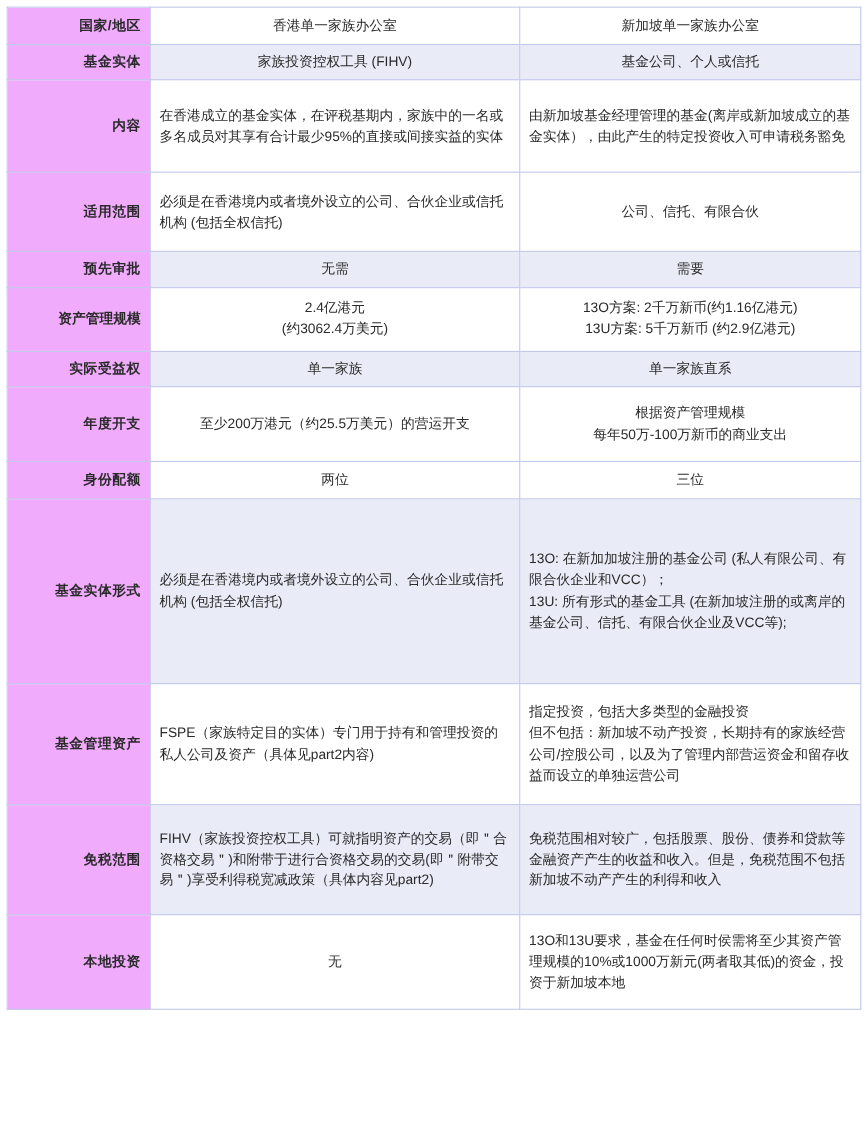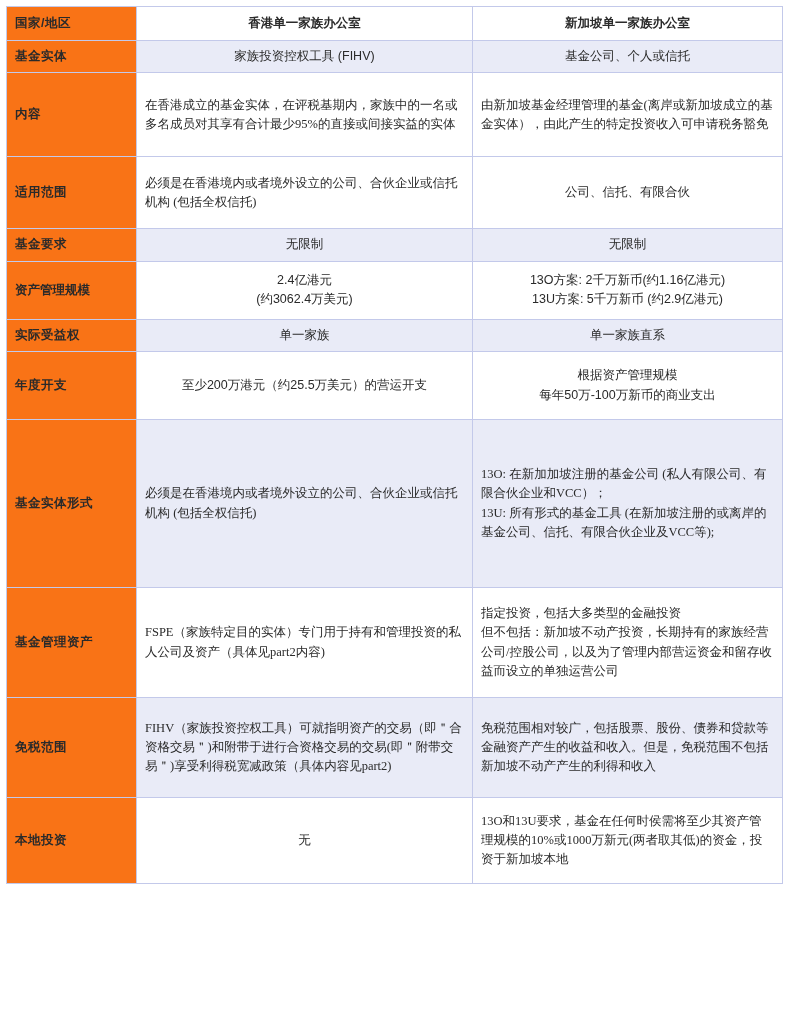--- a/index.html
+++ b/index.html
@@ -30,42 +30,42 @@
     border: 1px solid #c3c9ea;
     vertical-align: middle;
     padding: 6px 8px;
     font-size: 12.5px;
     line-height: 1.55;
     color: #2a2a2a;
   }
 
   
   td.label-cell {
-    background: #f97316;
+    background: #f0abfc;
     color: #ffffff;
     font-weight: bold;
-    text-align: left;
+    text-align: right;
     font-size: 13px;
     padding: 6px 4px;
     letter-spacing: .5px;
     border-left: 1px solid #6e77d4;
     border-right: 1px solid #ffffff;
   }
   td.label-cell.tight {
     font-size: 12px;
     letter-spacing: 0;
   }
 
   
   td.data-cell { background: #ffffff; }
   tr.alt td.data-cell { background: #e9ebf7; }
 
   td.center { text-align: center; }
-  td.left   { text-align: left; font-family: Liberation Serif, serif; }
-  td.bold   { font-weight: bold; font-size: 13.5px; }
+  td.left   { text-align: left; }
+  td.bold   { font-weight: normal; font-size: 13.5px; }
 
   .line { display: block; }
 </style>
 </head>
 <body>
 
 <table id="comparison-table">
   <colgroup>
     <col class="c-label">
     <col class="c-hk">
@@ -91,26 +91,26 @@
       <td class="data-cell left">在香港成立的基金实体，在评税基期内，家族中的一名或多名成员对其享有合计最少95%的直接或间接实益的实体</td>
       <td class="data-cell left">由新加坡基金经理管理的基金(离岸或新加坡成立的基金实体），由此产生的特定投资收入可申请税务豁免</td>
     </tr>
 
     <tr style="height:72px;">
       <td class="label-cell">适用范围</td>
       <td class="data-cell left">必须是在香港境内或者境外设立的公司、合伙企业或信托机构 (包括全权信托)</td>
       <td class="data-cell center">公司、信托、有限合伙</td>
     </tr>
 
+    <tr class="alt" style="height:32px;">
+      <td class="label-cell">预先审批</td>
+      <td class="data-cell center">无需</td>
+      <td class="data-cell center">需要</td>
+    </tr>
 
-    <tr class="alt" style="height:32px;">
-      <td class="label-cell">基金要求</td>
-      <td class="data-cell center">无限制</td>
-      <td class="data-cell center">无限制</td>
-    </tr>
 
     <tr style="height:58px;">
       <td class="label-cell tight">资产管理规模</td>
       <td class="data-cell center">
         <span class="line">2.4亿港元</span>
         <span class="line">(约3062.4万美元)</span>
       </td>
       <td class="data-cell center">
         <span class="line">13O方案: 2千万新币(约1.16亿港元)</span>
         <span class="line">13U方案: 5千万新币 (约2.9亿港元)</span>
@@ -126,20 +126,25 @@
     <tr style="height:68px;">
       <td class="label-cell">年度开支</td>
       <td class="data-cell center">至少200万港元（约25.5万美元）的营运开支</td>
       <td class="data-cell center">
         <span class="line">根据资产管理规模</span>
         <span class="line">每年50万-100万新币的商业支出</span>
       </td>
     </tr>
 
 
+    <tr style="height:34px;">
+      <td class="label-cell">身份配额</td>
+      <td class="data-cell center">两位</td>
+      <td class="data-cell center">三位</td>
+    </tr>
 
     <tr class="alt" style="height:168px;">
       <td class="label-cell">基金实体形式</td>
       <td class="data-cell left">必须是在香港境内或者境外设立的公司、合伙企业或信托机构 (包括全权信托)</td>
       <td class="data-cell left">
         <span class="line">13O: 在新加加坡注册的基金公司 (私人有限公司、有限合伙企业和VCC）；</span>
         <span class="line">13U: 所有形式的基金工具 (在新加坡注册的或离岸的基金公司、信托、有限合伙企业及VCC等);</span>
       </td>
     </tr>
 

